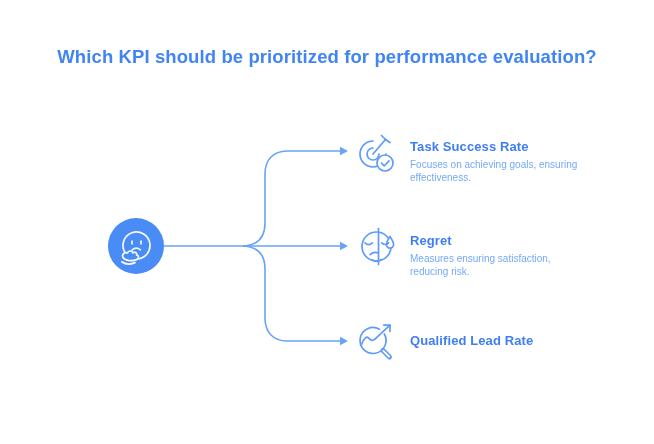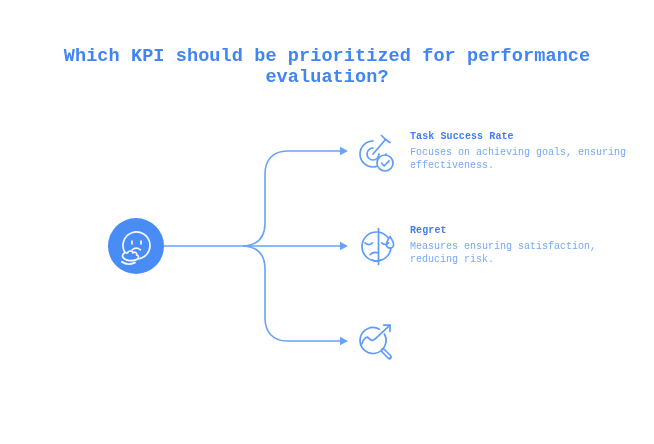--- a/index.html
+++ b/index.html
@@ -10,21 +10,21 @@
     --icon-stroke:#5e9cf7;
     --node-fill:#4a8cf6;
     --background:#ffffff;
   }
   *{margin:0;padding:0;box-sizing:border-box;}
   html,body{background:#fff;}
   .canvas{
     position:relative;
     width:654px;height:444px;
     background:var(--background,#fff);
-    font-family:Liberation Mono, monospace;
+    font-family:Liberation Sans, sans-serif;
     overflow:hidden;
     padding-left:36px;
   }
   .page-title{
     position:absolute;top:46px;left:0;right:0;
     text-align:center;
     font-size:18.5px;font-weight:700;
     color:var(--accent,#4184f4);
     letter-spacing:.1px;
   }
@@ -40,22 +40,22 @@
   .face-stroke{fill:none;stroke:#ffffff;stroke-width:1.7;stroke-linecap:round;stroke-linejoin:round;opacity:.95;}
   .face-fill{fill:var(--node-fill,#4a8cf6);stroke:#ffffff;stroke-width:1.7;stroke-linecap:round;stroke-linejoin:round;opacity:.95;}
   .item-icon{position:absolute;}
   .item-icon svg{display:block;}
   .ic{fill:none;stroke:var(--icon-stroke,#5e9cf7);stroke-width:1.7;stroke-linecap:round;stroke-linejoin:round;}
   .ic-white-fill{fill:#ffffff;stroke:var(--icon-stroke,#5e9cf7);stroke-width:1.7;stroke-linecap:round;stroke-linejoin:round;}
   .ic-thick{fill:none;stroke:var(--icon-stroke,#5e9cf7);stroke-width:5;stroke-linecap:round;}
   .ic-thick-mask{fill:none;stroke:#ffffff;stroke-width:1.9;stroke-linecap:round;}
   .item-text{position:absolute;width:232px;}
   .item-title{
-    font-size:10px;font-weight:700;color:var(--item-title,#3f7ef3);
-    margin-bottom:4px;letter-spacing:.1px;
+    font-size:13px;font-weight:700;color:var(--item-title,#3f7ef3);
+    margin-bottom:4px;letter-spacing:.1px;margin-top:8px;
   }
   .item-desc{
     font-size:10px;line-height:1.32;color:var(--desc,#74a9f8);
     white-space:pre-line;
   }
 </style>
 </head>
 <body>
 
 <div class="canvas">
@@ -120,15 +120,16 @@
   <div class="item-icon" style="left:351px;top:314px;">
     <svg width="54" height="54" viewBox="0 0 54 54">
       <path class="ic" d="M28.5,15.2 A13,13 0 1 0 33.3,20"></path>
       <path class="ic" d="M10.8,30 C13,23.8 15.8,21.6 18.3,24.6 C20.5,27.2 23,26.8 25.8,23.4 L39,11.2"></path>
       <path class="ic" d="M32.8,11.2 L39,11.2 L39,17.4"></path>
       <path class="ic-thick" d="M32,36.5 L38.5,43"></path>
       <path class="ic-thick-mask" d="M32.4,36.9 L38.1,42.6"></path>
     </svg>
   </div>
   <div class="item-text" style="left:410px;top:325px;">
+    <div class="item-title">Qualified Lead Rate</div>
   </div>
 
 </div>
 
 </body></html>

